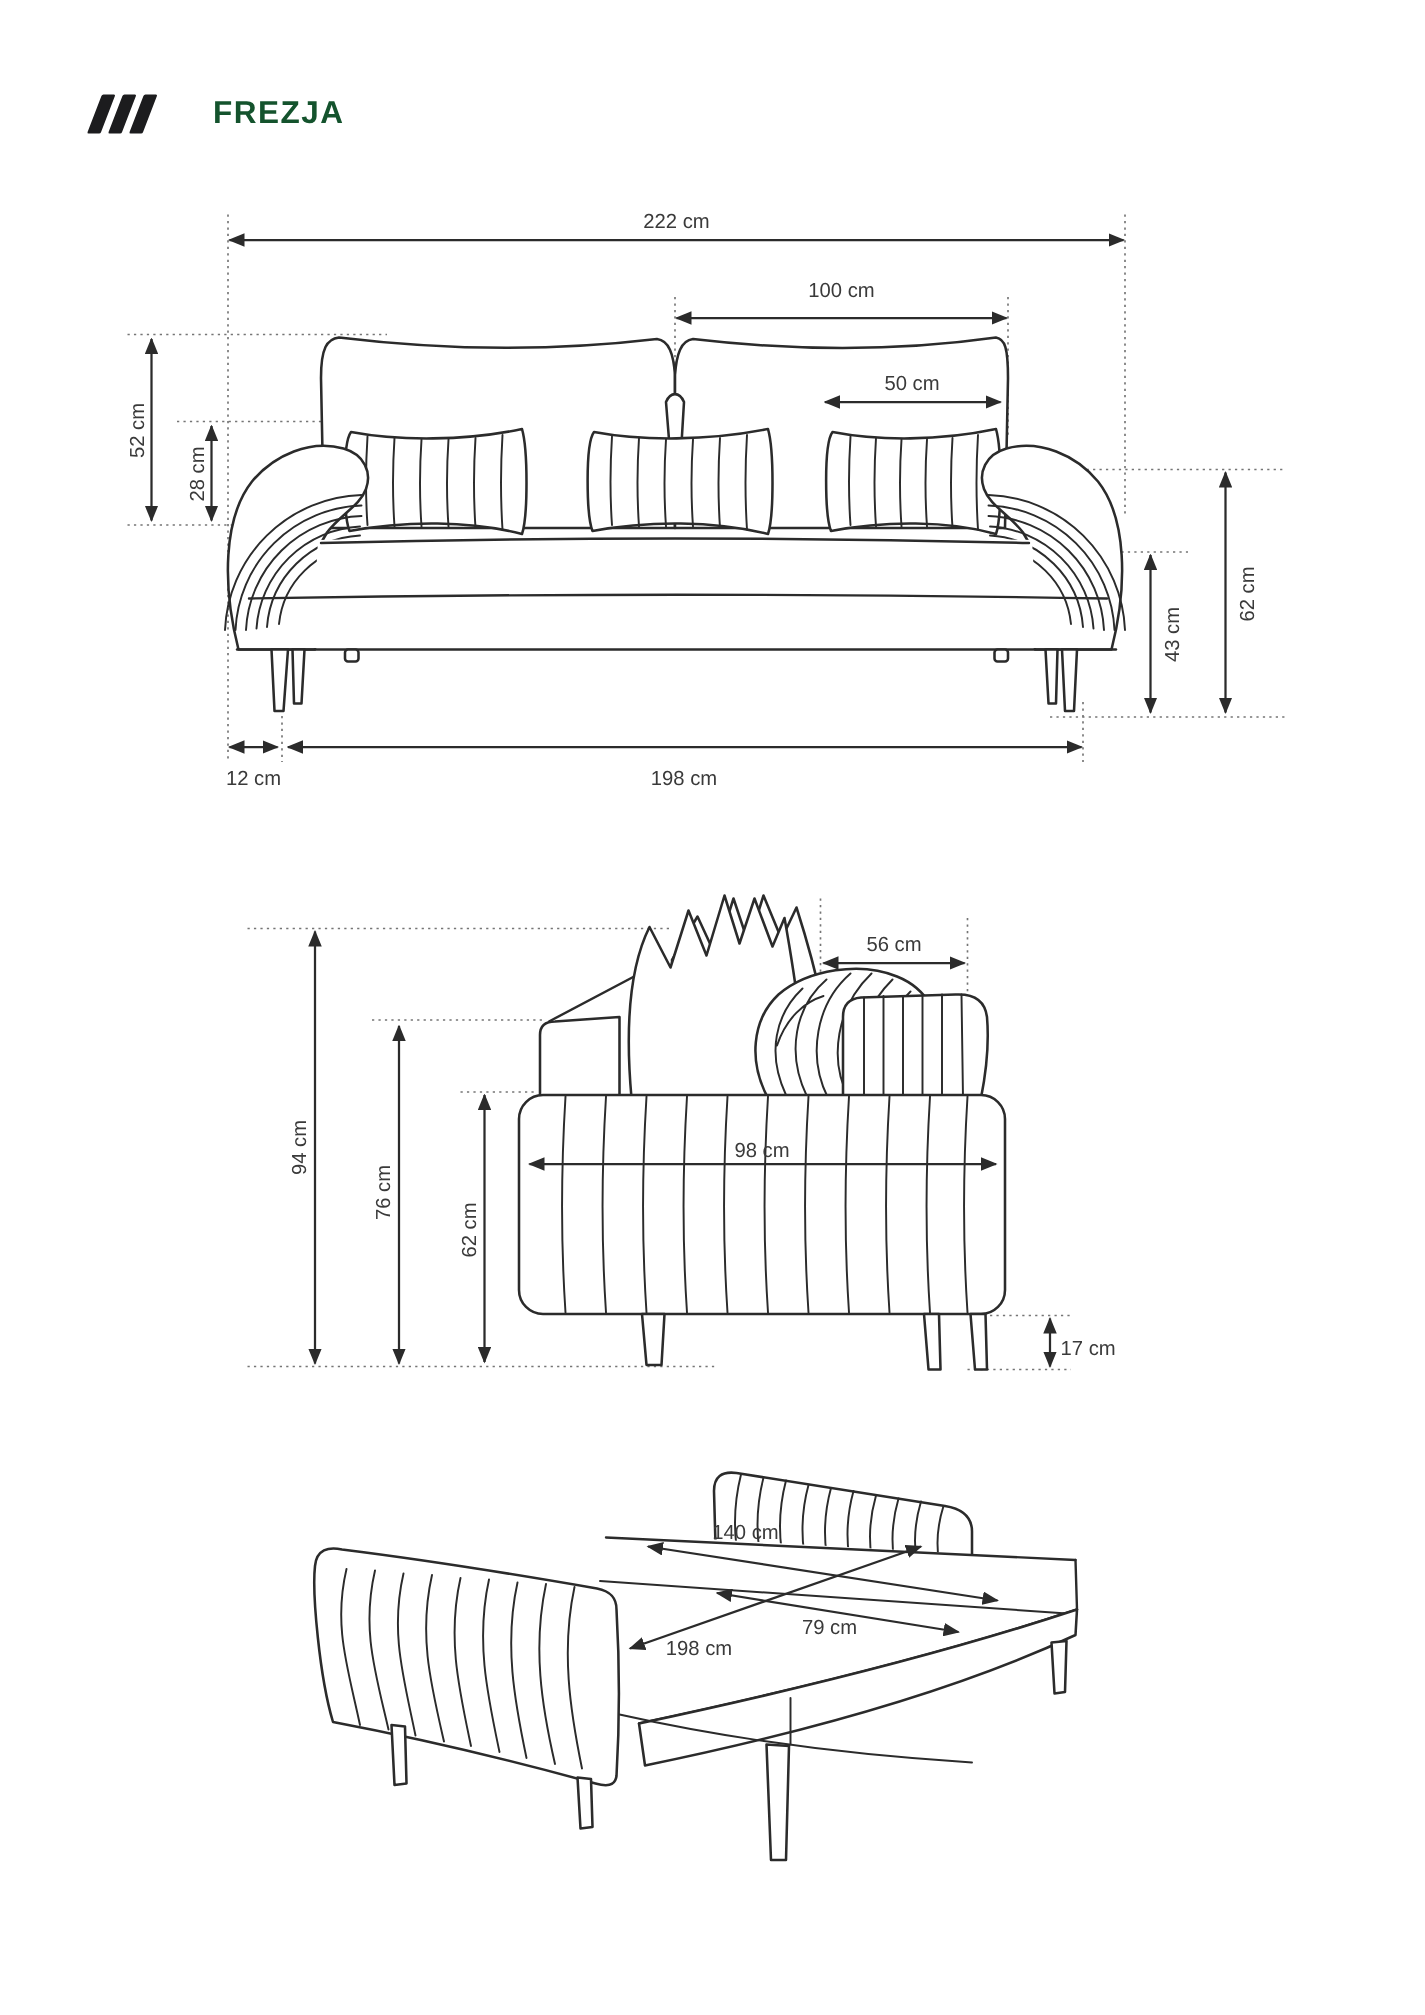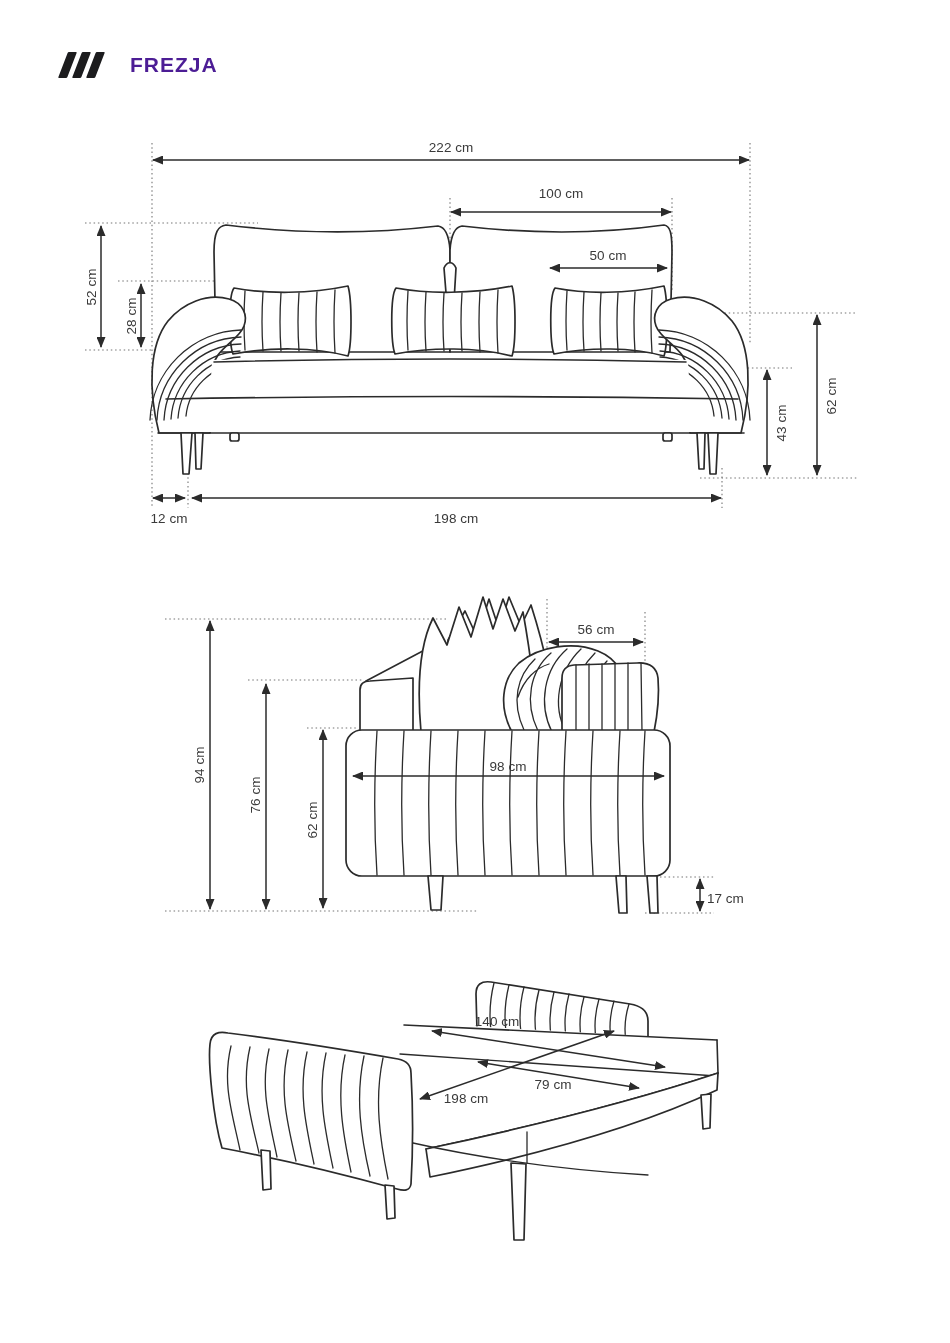--- a/index.html
+++ b/index.html
@@ -1,20 +1,20 @@
 <!DOCTYPE html>
 <html><head>
 <meta charset="utf-8">
 <style>
   html,body{margin:0;padding:0;background:#ffffff;}
   body{width:950px;height:1343px;position:relative;font-family:"Liberation Sans",sans-serif;overflow:hidden;}
   .header{position:absolute;top:52px;left:63px;display:flex;align-items:center;gap:30px;}
   .logo{display:flex;gap:5px;}
   .logo i{display:block;width:9px;height:26px;background:#1c1c1e;transform:skewX(-21deg);border-radius:1px;}
-  .title{margin:0;font-size:21px;font-weight:700;letter-spacing:1px;color:#4c1d95;}
+  .title{margin:12px;font-size:21px;font-weight:700;letter-spacing:1px;color:#14532d;}
   svg{position:absolute;top:0;left:0;}
   .dot{stroke:#757575;stroke-width:1.1;stroke-dasharray:1.5 2.8;fill:none;}
   .dim{stroke:#2b2b2b;stroke-width:1.5;fill:none;marker-start:url(#ah);marker-end:url(#ah);}
   .art{stroke:#2b2b2b;stroke-width:1.7;fill:#ffffff;stroke-linecap:round;stroke-linejoin:round;}
   .artline{stroke:#2b2b2b;stroke-width:1.6;fill:none;stroke-linecap:round;stroke-linejoin:round;}
   .thin{stroke-width:1.3;}
   .dimtext{font-family:"Liberation Sans",sans-serif;font-size:13.5px;fill:#3a3a3a;}
 </style>
 </head>
 <body>

